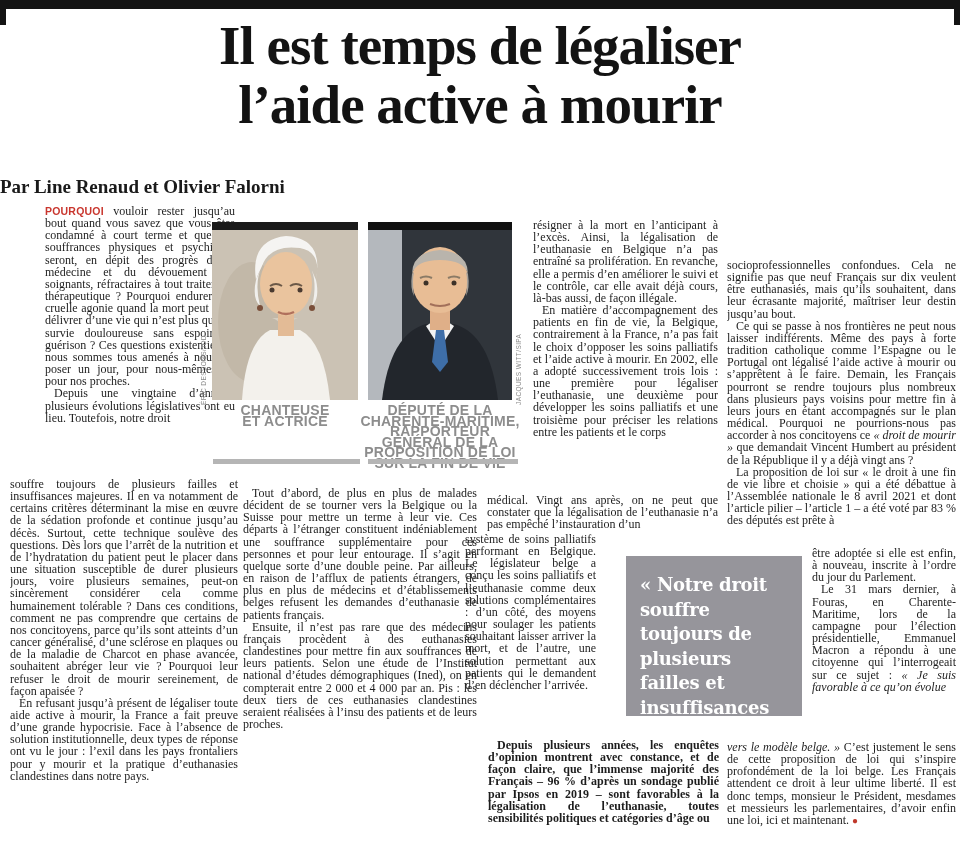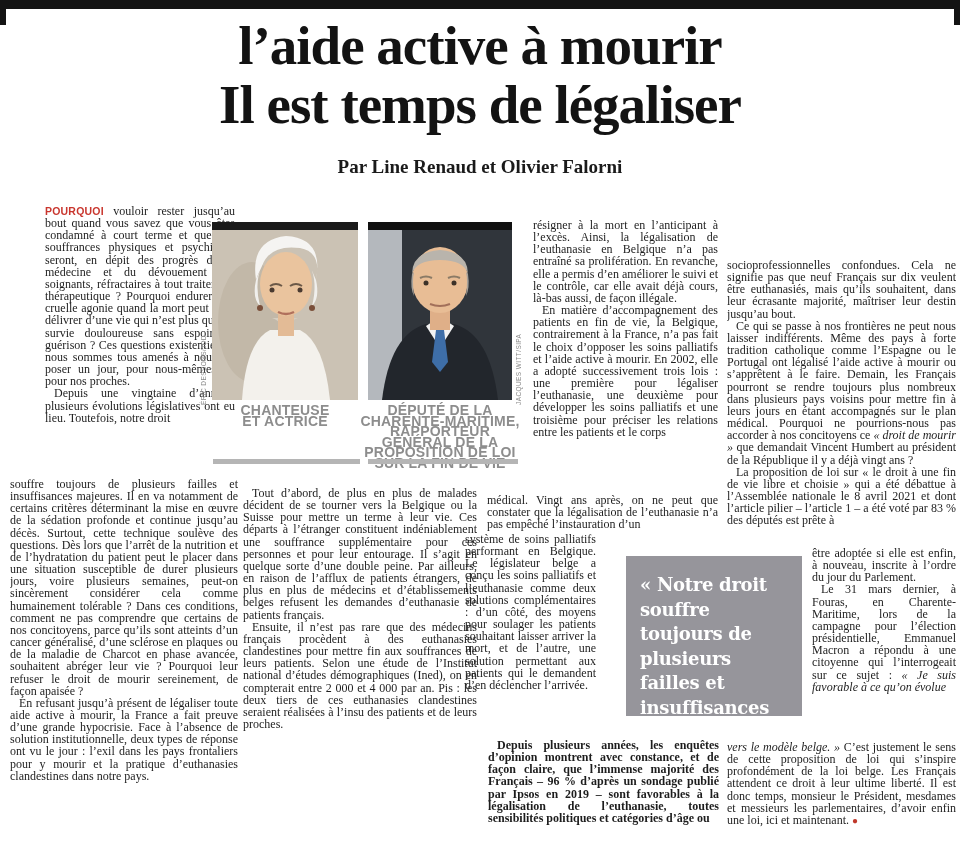--- a/index.html
+++ b/index.html
@@ -12,21 +12,21 @@
   .topbar{left:0;top:0;width:960px;height:9px;background:#141414;}
   .notch-l{left:0;top:9px;width:6px;height:16px;background:#141414;}
   .notch-r{left:954px;top:9px;width:6px;height:16px;background:#141414;}
   
   .headline{
     left:0;top:16px;width:960px;text-align:center;color:#131313;
     font-family:"Liberation Serif",serif;font-weight:bold;
     font-size:55px;line-height:59px;letter-spacing:-1px;
   }
   .byline{
-    left:0;top:156px;width:960px;text-align:center;color:#1a1a1a;
+    left:0;top:176px;width:960px;text-align:left;color:#1a1a1a;
     font-weight:bold;font-size:19px;
   }
   
   .bodytext{
     font-size:12px;line-height:12.15px;color:#1d1d1d;
     text-align:justify;overflow:hidden;hyphens:auto;
   }
   .bodytext p{margin:0;padding:0;}
   .bodytext p.indent{text-indent:9px;}
   .leadin{
@@ -79,22 +79,22 @@
   }
 </style>
 </head>
 <body>
 
 <div class="abs topbar"></div>
 <div class="abs notch-l"></div>
 <div class="abs notch-r"></div>
 
 <div class="abs headline">
+  <div>Il est temps de légaliser</div>
   <div>l’aide active à mourir</div>
-  <div>Il est temps de légaliser</div>
 </div>
 <div class="abs byline">Par Line Renaud et Olivier Falorni</div>
 
 <div class="abs bodytext col1a">
   <p><span class="leadin">POURQUOI</span><span> vouloir rester jusqu’au bout quand vous savez que vous êtes condamné à court terme et que vos souffrances physiques et psychiques seront, en dépit des progrès de la médecine et du dévouement des soignants, réfractaires à tout traitement thérapeutique ? Pourquoi endurer une cruelle agonie quand la mort peut vous délivrer d’une vie qui n’est plus qu’une survie douloureuse sans espoir de guérison ? Ces questions existentielles, nous sommes tous amenés à nous les poser un jour, pour nous-mêmes ou pour nos proches.</span></p>
   <p class="indent">Depuis une vingtaine d’années, plusieurs évolutions législatives ont eu lieu. Toutefois, notre droit</p>
 </div>
 <div class="abs bodytext col1b">
   <p>souffre toujours de plusieurs failles et insuffisances majeures. Il en va notamment de certains critères déterminant la mise en œuvre de la sédation profonde et continue jusqu’au décès. Surtout, cette technique soulève des questions. Dès lors que l’arrêt de la nutrition et de l’hydratation du patient peut le placer dans une situation susceptible de durer plusieurs jours, voire plusieurs semaines, peut-on sincèrement considérer cela comme humainement tolérable ? Dans ces conditions, comment ne pas comprendre que certains de nos concitoyens, parce qu’ils sont atteints d’un cancer généralisé, d’une sclérose en plaques ou de la maladie de Charcot en phase avancée, souhaitent abréger leur vie ? Pourquoi leur refuser le droit de mourir sereinement, de façon apaisée ?</p>
   <p class="indent">En refusant jusqu’à présent de légaliser toute aide active à mourir, la France a fait preuve d’une grande hypocrisie. Face à l’absence de solution institutionnelle, deux types de réponse ont vu le jour : l’exil dans les pays frontaliers pour y mourir et la pratique d’euthanasies clandestines dans notre pays.</p>

